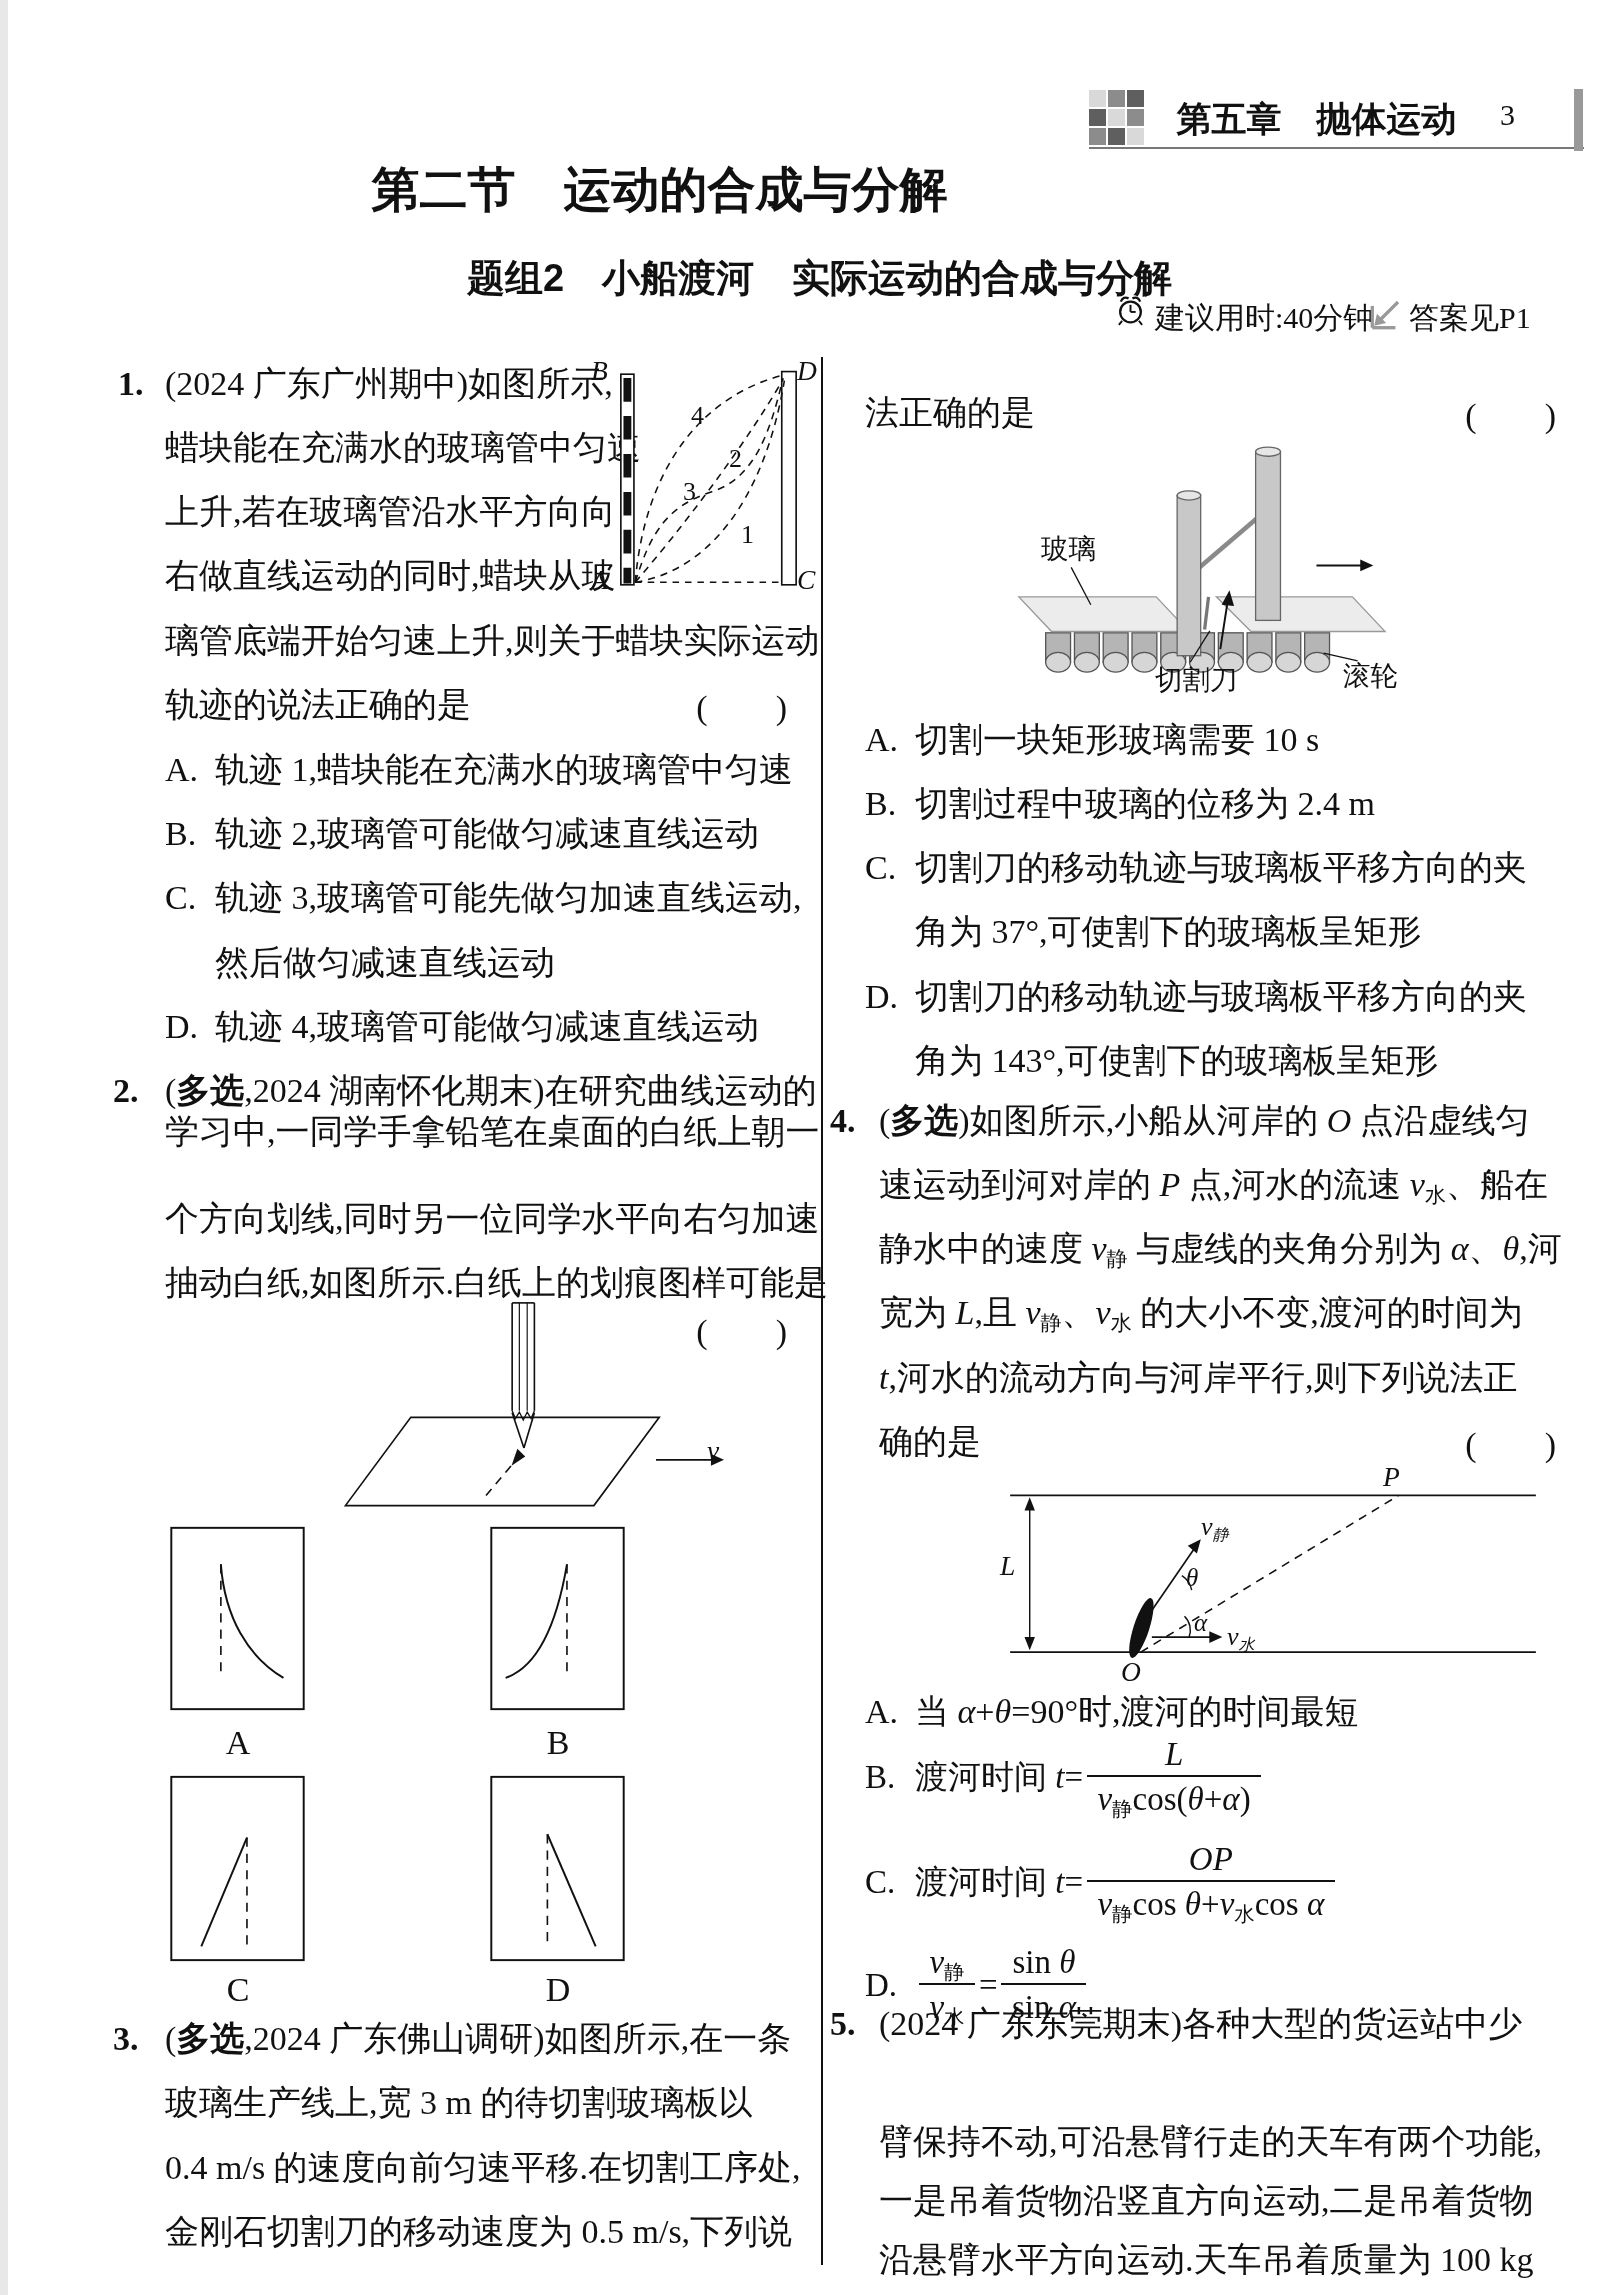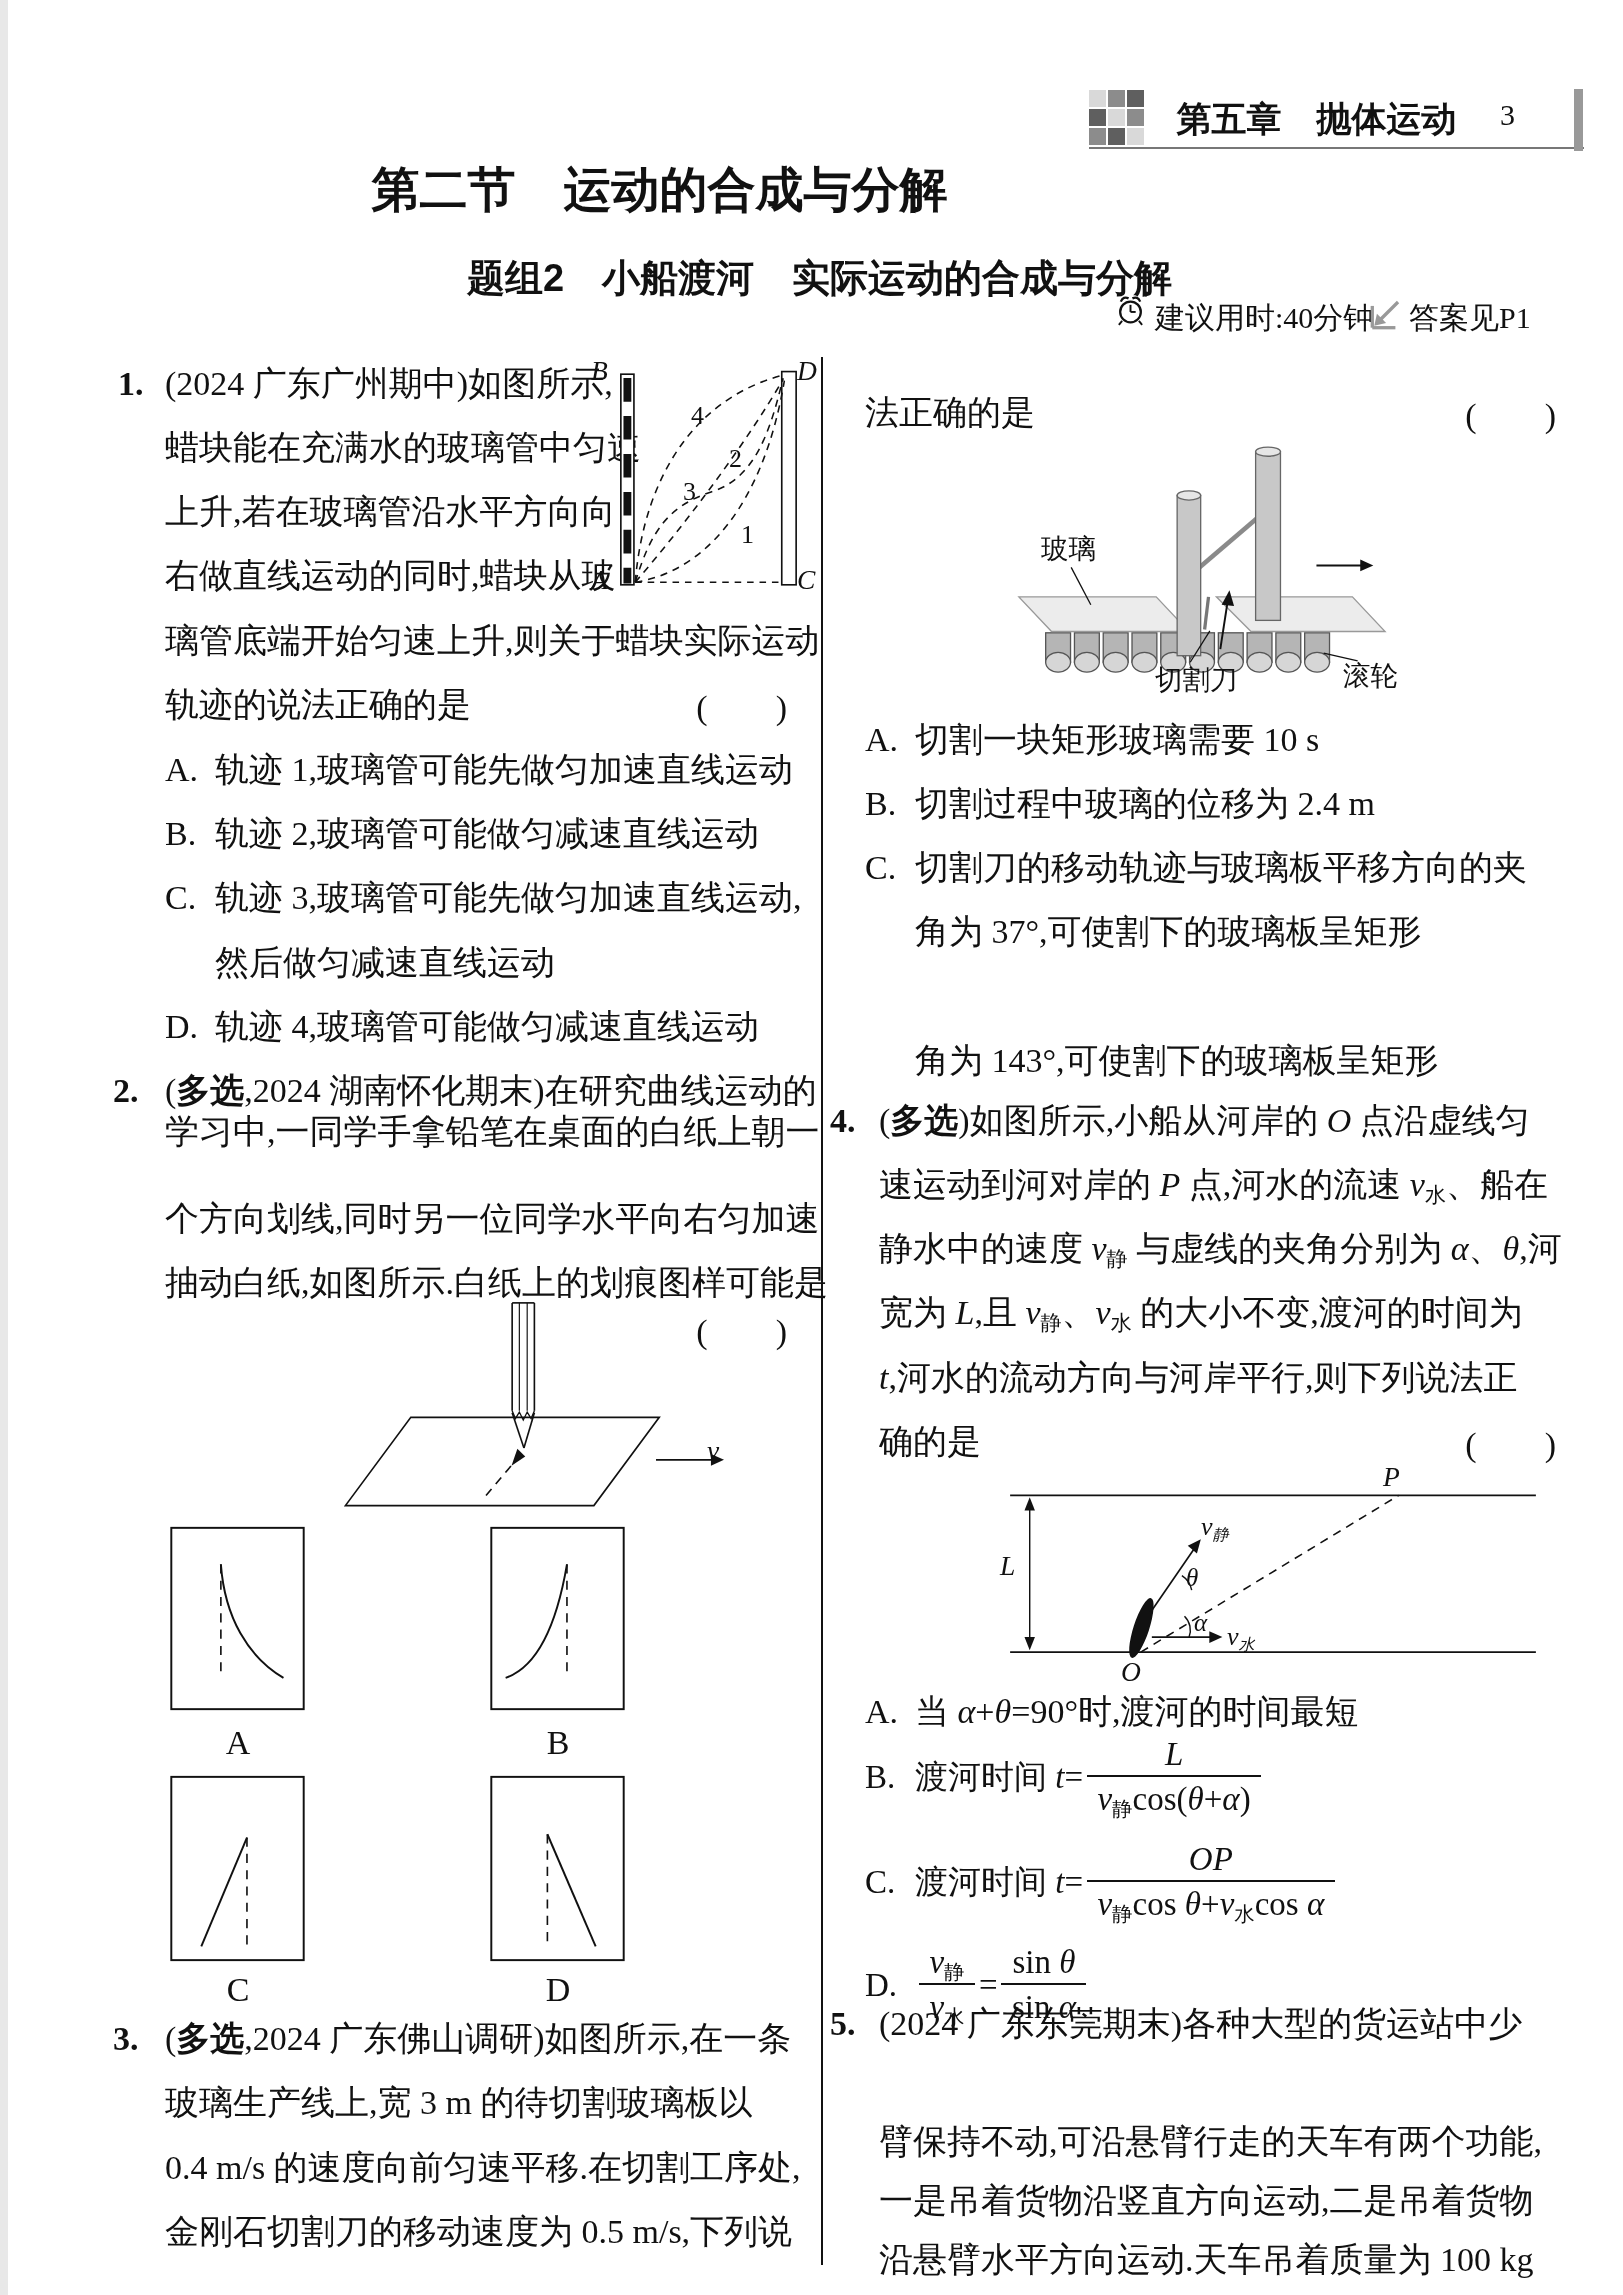--- a/index.html
+++ b/index.html
@@ -91,21 +91,21 @@
   </svg>
   <div class="figlab" style="left:583px;top:355px;"><i class="v">B</i></div>
   <div class="figlab" style="left:583px;top:564px;"><i class="v">A</i></div>
   <div class="figlab" style="left:789px;top:355px;"><i class="v">D</i></div>
   <div class="figlab" style="left:789px;top:564px;"><i class="v">C</i></div>
   <div class="clab" style="left:683px;top:401px;">4</div>
   <div class="clab" style="left:721px;top:444px;">2</div>
   <div class="clab" style="left:675px;top:477px;">3</div>
   <div class="clab" style="left:733px;top:520px;">1</div>
 
-  <div class="tl" style="left:157px;top:750px;"><span class="olab">A.</span><span>轨迹 1,玻璃管可能先做匀加速直线运动</span></div>
+  <div class="tl" style="left:157px;top:750px;"><span class="olab">A.</span><span>轨迹 1,蜡块能在充满水的玻璃管中匀速</span></div>
   <div class="tl" style="left:157px;top:814px;"><span class="olab">B.</span><span>轨迹 2,玻璃管可能做匀减速直线运动</span></div>
   <div class="tl" style="left:157px;top:878px;"><span class="olab">C.</span><span>轨迹 3,玻璃管可能先做匀加速直线运动,</span></div>
   <div class="tl" style="left:207px;top:943px;">然后做匀减速直线运动</div>
   <div class="tl" style="left:157px;top:1007px;"><span class="olab">D.</span><span>轨迹 4,玻璃管可能做匀减速直线运动</span></div>
 
   <div class="tl qn" style="left:105px;top:1071px;">2.</div>
   <div class="tl" style="left:157px;top:1071px;">(<b>多选</b>,2024 湖南怀化期末)在研究曲线运动的</div>
   <div class="tl" style="left:157px;top:1112px;">学习中,一同学手拿铅笔在桌面的白纸上朝一</div>
   <div class="tl" style="left:157px;top:1199px;">个方向划线,同时另一位同学水平向右匀加速</div>
   <div class="tl" style="left:157px;top:1263px;">抽动白纸,如图所示.白纸上的划痕图样可能是</div>
@@ -202,20 +202,21 @@
     <line x1="608" y1="348" x2="556" y2="336" stroke="#111" stroke-width="2"></line>
   </svg>
   <div class="cjklab" style="left:1033px;top:531px;">玻璃</div>
   <div class="cjklab" style="left:1147px;top:662px;">切割刀</div>
   <div class="cjklab" style="left:1335px;top:658px;">滚轮</div>
 
   <div class="tl" style="left:857px;top:720px;"><span class="olab">A.</span><span>切割一块矩形玻璃需要 10 s</span></div>
   <div class="tl" style="left:857px;top:784px;"><span class="olab">B.</span><span>切割过程中玻璃的位移为 2.4 m</span></div>
   <div class="tl" style="left:857px;top:848px;"><span class="olab">C.</span><span>切割刀的移动轨迹与玻璃板平移方向的夹</span></div>
   <div class="tl" style="left:907px;top:912px;">角为 37°,可使割下的玻璃板呈矩形</div>
+  <div class="tl" style="left:857px;top:977px;"><span class="olab">D.</span><span>切割刀的移动轨迹与玻璃板平移方向的夹</span></div>
   <div class="tl" style="left:907px;top:1041px;">角为 143°,可使割下的玻璃板呈矩形</div>
 
   <div class="tl qn" style="left:822px;top:1101px;">4.</div>
   <div class="tl" style="left:871px;top:1101px;text-align:right;">(<b>多选</b>)如图所示,小船从河岸的 <i class="v">O</i> 点沿虚线匀</div>
   <div class="tl" style="left:871px;top:1165px;">速运动到河对岸的 <i class="v">P</i> 点,河水的流速 <i class="v">v</i><sub>水</sub>、船在</div>
   <div class="tl" style="left:871px;top:1229px;">静水中的速度 <i class="v">v</i><sub>静</sub> 与虚线的夹角分别为 <i class="v">α</i>、<i class="v">θ</i>,河</div>
   <div class="tl" style="left:871px;top:1293px;">宽为 <i class="v">L</i>,且 <i class="v">v</i><sub>静</sub>、<i class="v">v</i><sub>水</sub> 的大小不变,渡河的时间为</div>
   <div class="tl" style="left:871px;top:1358px;"><i class="v">t</i>,河水的流动方向与河岸平行,则下列说法正</div>
   <div class="tl" style="left:871px;top:1422px;">确的是</div>
   <div class="paren" style="left:1430px;top:1422px;width:118px;">(　　)</div>

